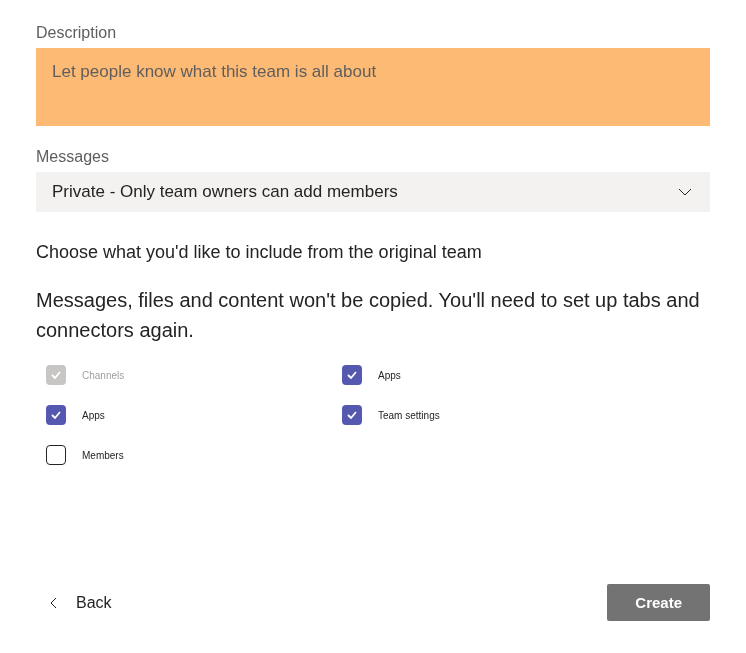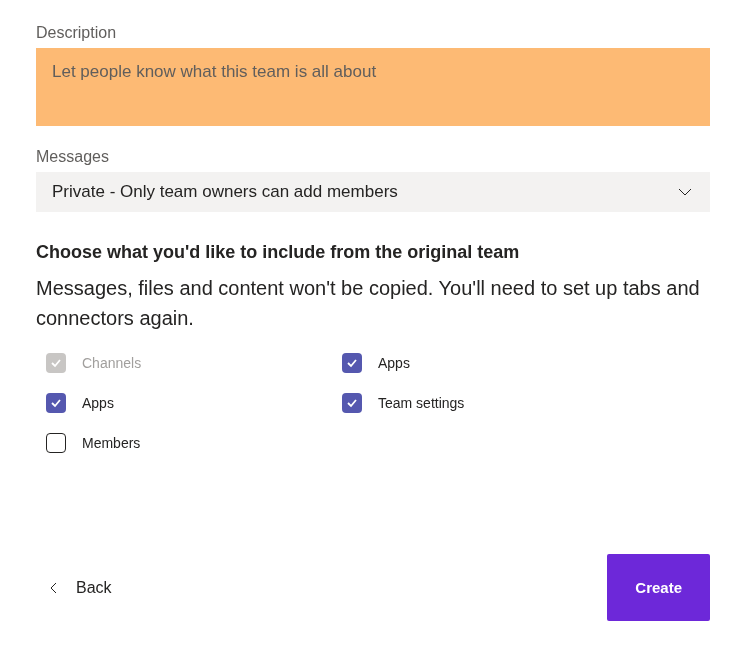--- a/index.html
+++ b/index.html
@@ -57,23 +57,23 @@
     .chevron {
       width: 18px;
       height: 18px;
       display: flex;
       align-items: center;
       justify-content: center;
     }
 
     .section-heading {
       font-size: 18px;
-      font-weight: 700;
-      color: #252423;
-      margin-bottom: 10px;
+      font-weight: 400;
+      color: #252423;
+      margin-bottom: 22px;
     }
 
     .section-subtext {
       font-size: 20px;
       color: #252423;
       line-height: 1.5;
       margin-bottom: 20px;
     }
 
     .checkbox-grid {
@@ -108,21 +108,21 @@
     .checkbox.checked.disabled {
       background: #c8c6c4;
     }
 
     .checkbox.unchecked {
       border: 1.5px solid #252423;
       background: #ffffff;
     }
 
     .checkbox-label {
-      font-size: 14px;
+      font-size: 10px;
       color: #252423;
     }
 
     .checkbox-label.disabled {
       color: #a19f9d;
     }
 
     .footer {
       position: absolute;
       bottom: 32px;
@@ -148,24 +148,24 @@
 
     .back-button .chevron-left {
       width: 12px;
       height: 12px;
       display: flex;
       align-items: center;
       justify-content: center;
     }
 
     .create-button {
-      background: #6d28d9;
+      background: #737373;
       color: #ffffff;
       border: none;
-      padding: 25px 28px;
+      padding: 10px 28px;
       font-size: 15px;
       font-weight: 600;
       cursor: pointer;
       border-radius: 2px;
     }
   </style>
 </head>
 <body>
 
 <label class="field-label">Description</label>

